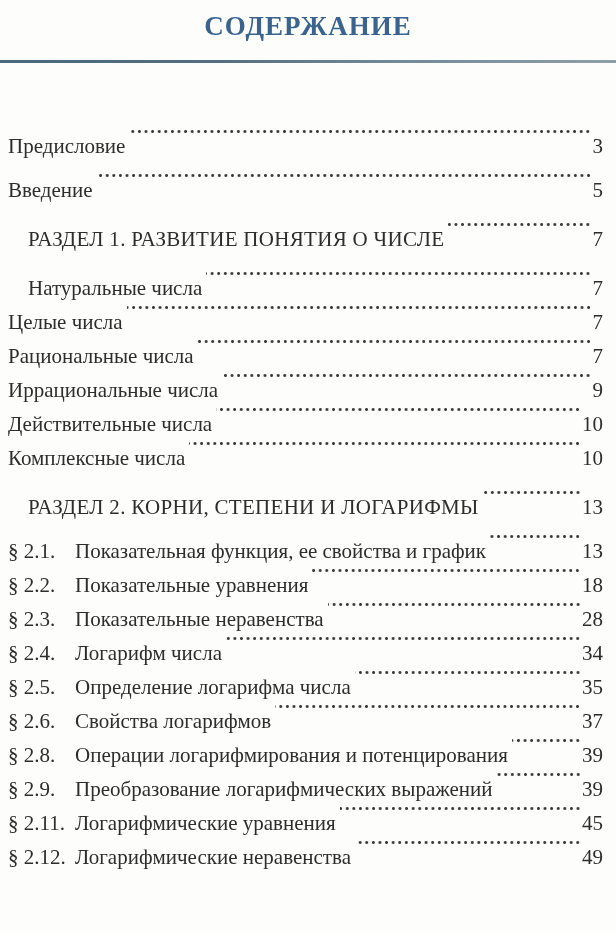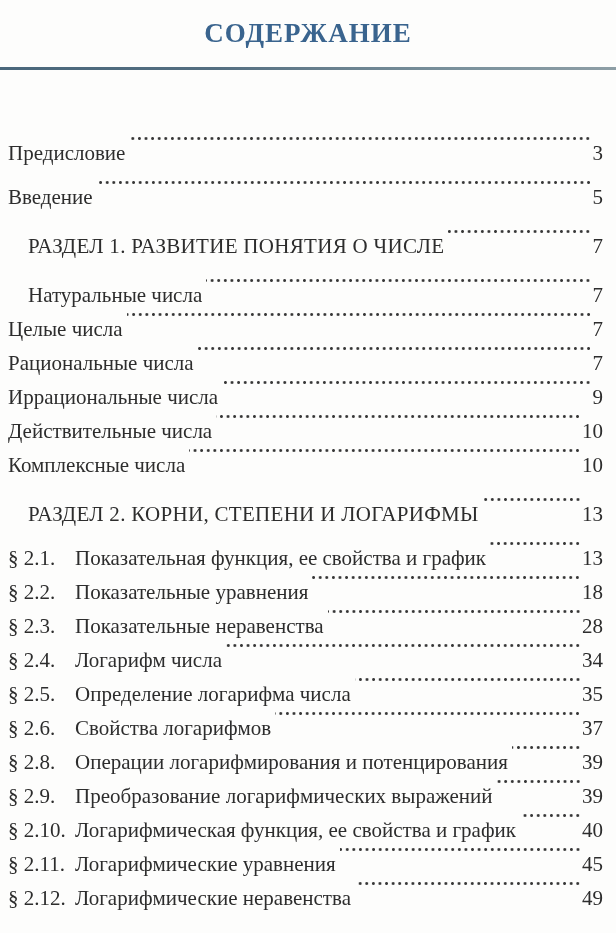--- a/index.html
+++ b/index.html
@@ -12,21 +12,21 @@
     font-family: "Liberation Serif", "DejaVu Serif", serif;
     color: #2d2d2d;
   }
   .page {
     width: 616px;
     height: 933px;
     box-sizing: border-box;
     position: relative;
   }
   .header {
-    padding-top: 18px;
+    padding-top: 11px;
     text-align: center;
   }
   .page-title {
     font-size: 27px;
     line-height: 31px;
     font-weight: bold;
     letter-spacing: 1px;
     color: #3a648e;
   }
   .title-rule {
@@ -208,26 +208,20 @@
         <span class="pagenum">39</span>
       </div>
 
       <div class="toc-row kind-para">
         <span class="num">§ 2.9.</span>
         <span class="label">Преобразование логарифмических выражений</span>
         <span class="leader"></span>
         <span class="pagenum">39</span>
       </div>
 
-      <div class="toc-row kind-para">
-        <span class="num">§ 2.10.</span>
-        <span class="label">Логарифмическая функция, ее свойства и график</span>
-        <span class="leader"></span>
-        <span class="pagenum">40</span>
-      </div>
 
       <div class="toc-row kind-para">
         <span class="num">§ 2.11.</span>
         <span class="label">Логарифмические уравнения</span>
         <span class="leader"></span>
         <span class="pagenum">45</span>
       </div>
 
       <div class="toc-row kind-para">
         <span class="num">§ 2.12.</span>

